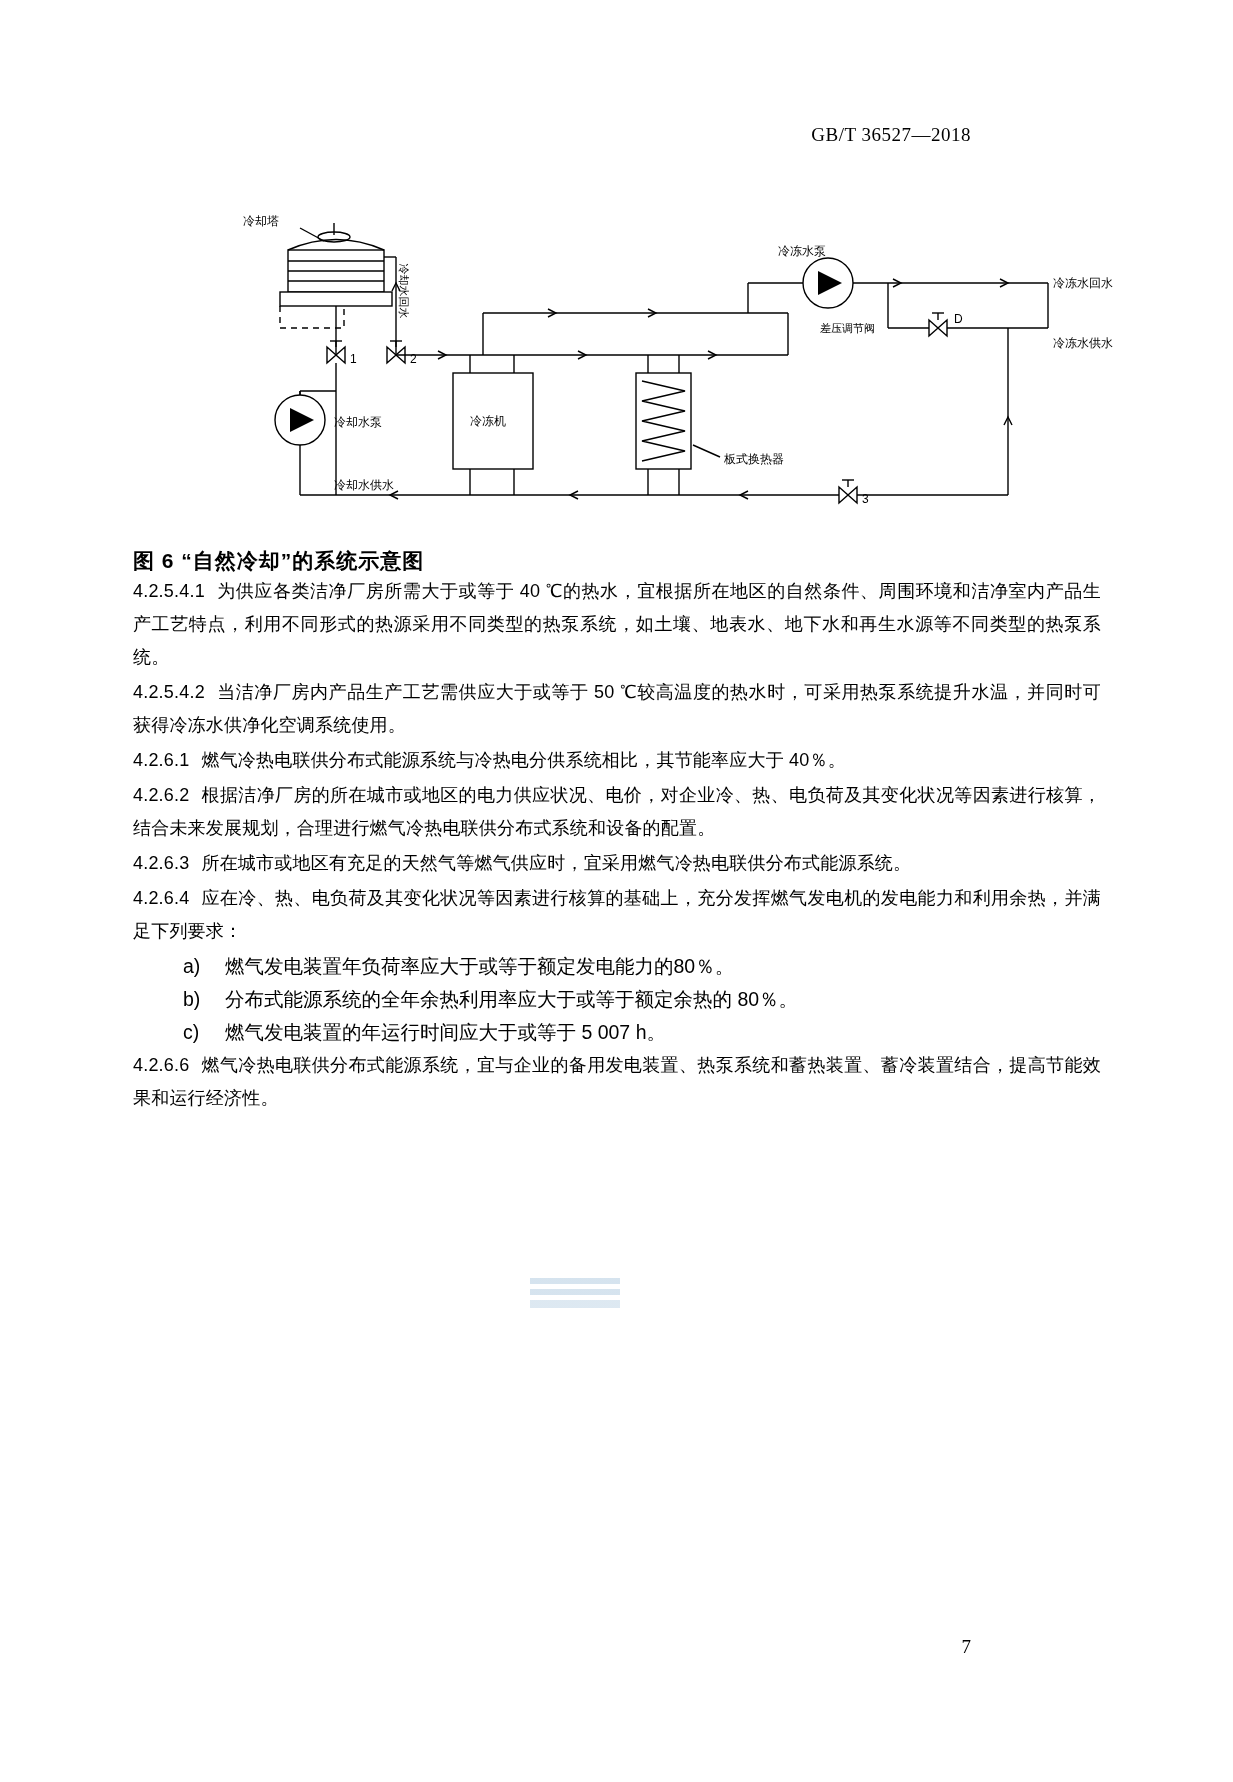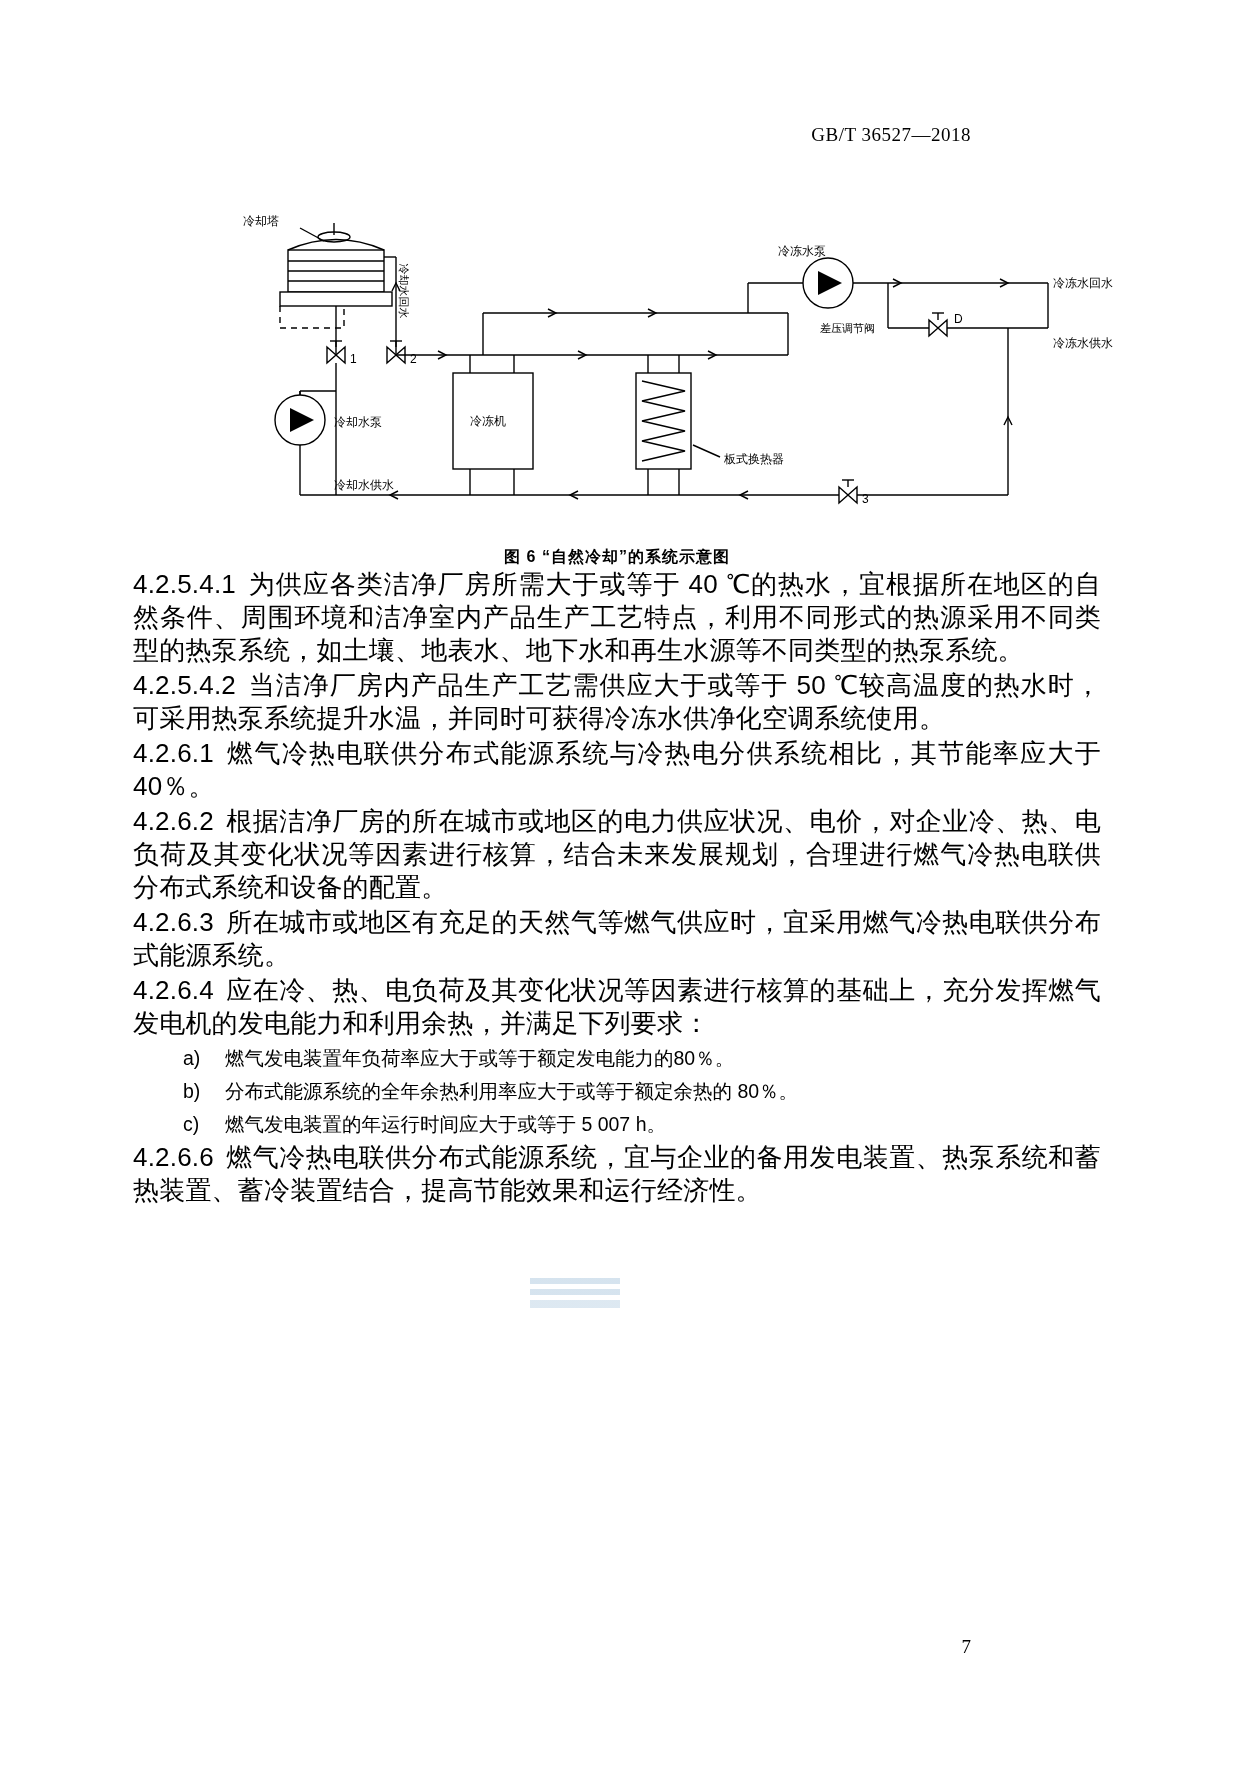--- a/index.html
+++ b/index.html
@@ -39,39 +39,39 @@
 
   
   .figure-wrap {
     position: relative;
     width: 968px;
     height: 330px;
     margin: 15px;
     text-align: right;
   }
   .figure-caption {
-    text-align: center;
-    font-size: 16px;
+    text-align: left;
+    font-size: 21px;
     font-weight: bold;
     font-family: "Liberation Sans", sans-serif;
     margin-top: 22px;
     letter-spacing: 1px;
   }
 
   
   .h4 {
     font-size: 19.5px;
     font-weight: bold;
     font-family: "Liberation Sans", sans-serif;
     margin: 34px 0 14px 0;
     letter-spacing: 0.3px;
   }
   .h4 .num { margin-right: 22px; }
   p.body {
-    font-size: 26px;
+    font-size: 18px;
     line-height: 33px;
     margin: 0 0 2px 0;
     text-align: justify;
     font-family: "Liberation Sans", sans-serif;
     letter-spacing: 0.2px;
   }
   p.body .num {
     margin-right: 12px;
   }
   .indent-list {

